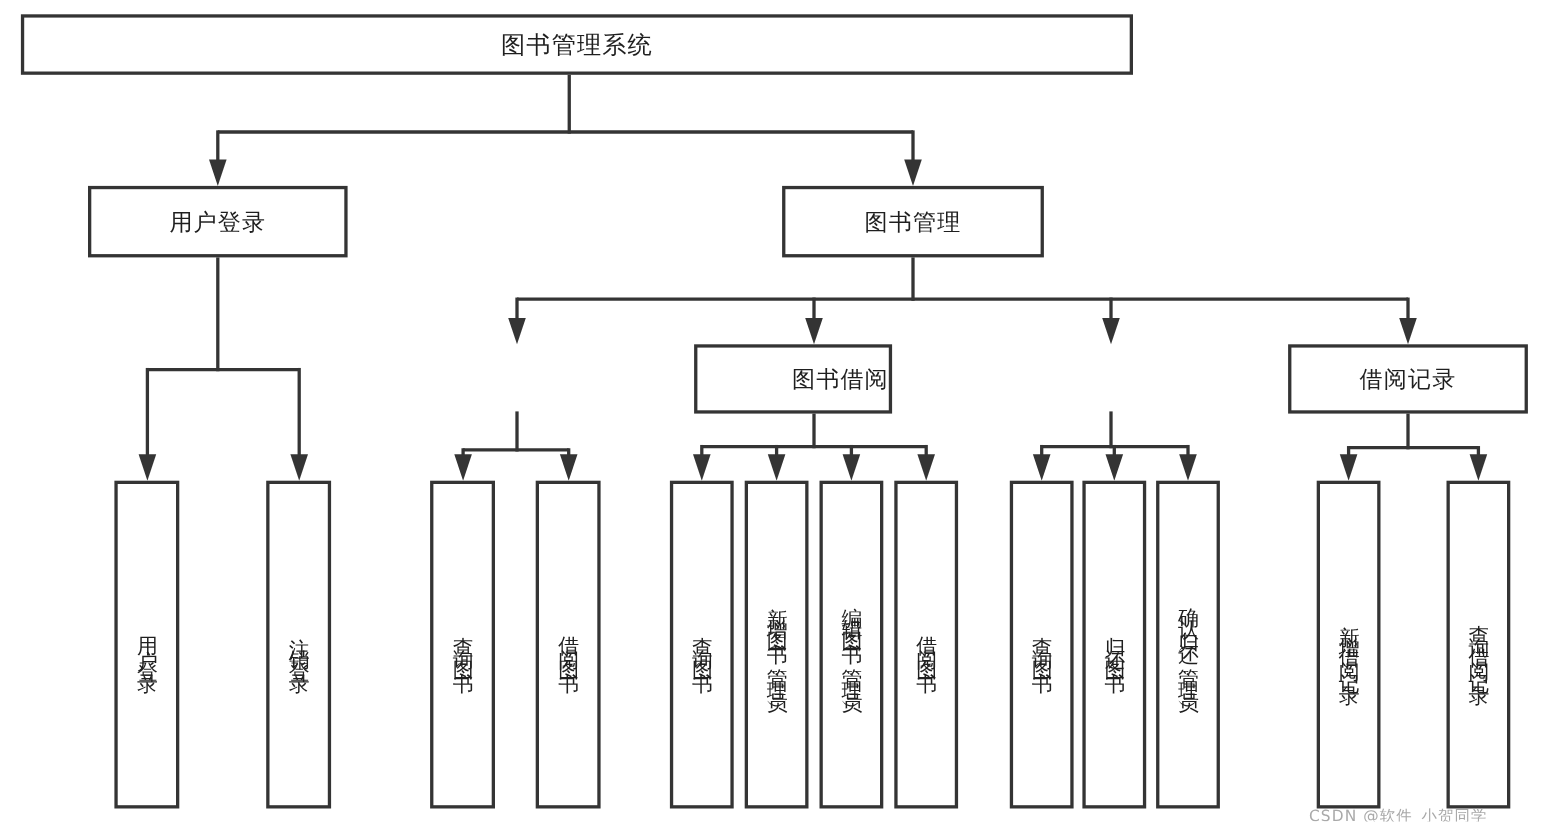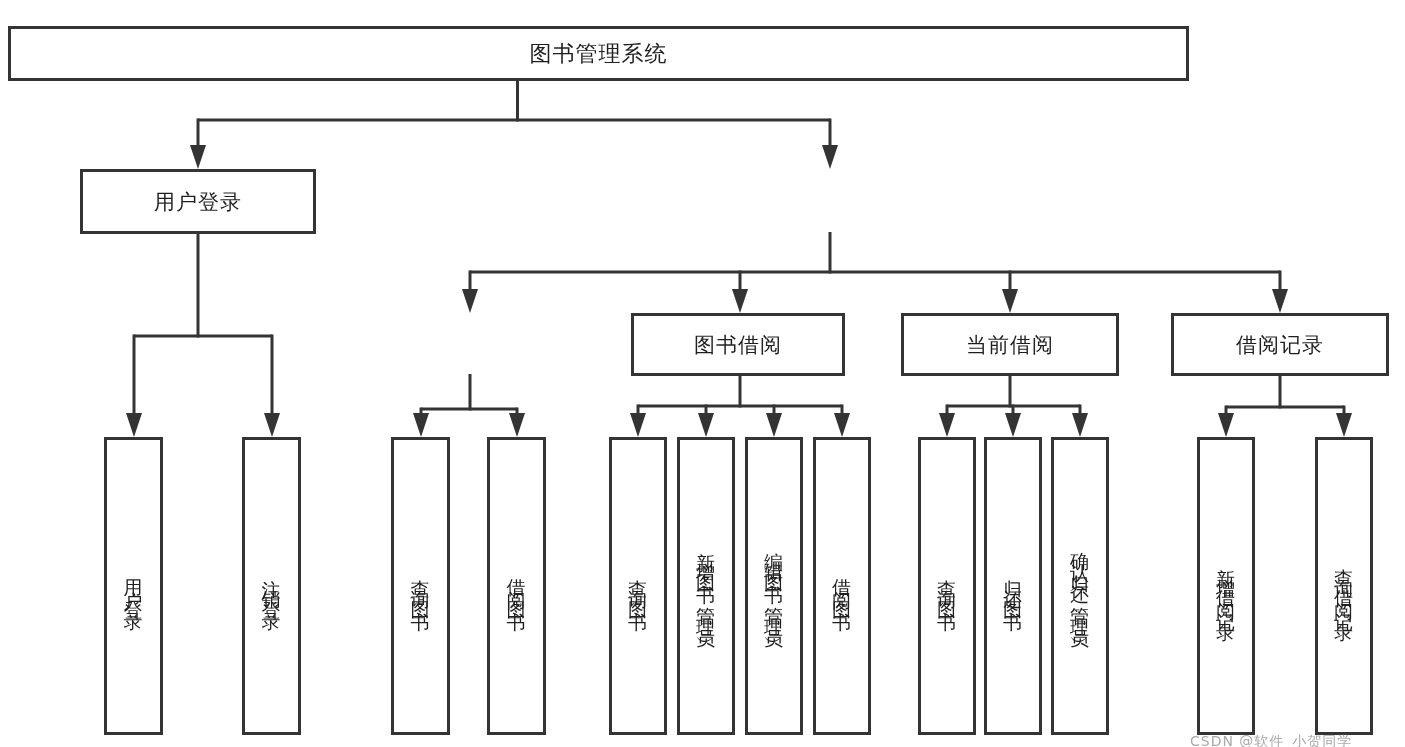--- a/index.html
+++ b/index.html
@@ -116,33 +116,33 @@
     <g>
       <line x1="1280" y1="374" x2="1280" y2="408.5"></line>
       <line x1="1226" y1="407" x2="1344" y2="407"></line>
       <line x1="1226" y1="405.5" x2="1226" y2="416"></line>
       <polygon points="1218,413 1234,413 1226,437"></polygon>
       <line x1="1344" y1="405.5" x2="1344" y2="416"></line>
       <polygon points="1336,413 1352,413 1344,437"></polygon>
     </g>
   </svg>
 
-  <div class="box root" style="left:8px;top:13px;width:1181px;height:55px;margin-top:13px;">
+  <div class="box root" style="left:19px;top:13px;width:1011px;height:55px;">
     <span class="hlabel">图书管理系统</span>
   </div>
 
   <div class="box" style="left:80px;top:169px;width:236px;height:65px;">
     <span class="hlabel">用户登录</span>
   </div>
+  <div class="box" style="left:711px;top:169px;width:238px;height:65px;">
+    <span class="hlabel">图书管理</span>
+  </div>
 
-  <div class="box" style="left:631px;top:313px;width:214px;height:63px;">
+  <div class="box" style="left:631px;top:313px;width:180px;height:63px;justify-content:flex-end;">
     <span class="hlabel">图书借阅</span>
-  </div>
-  <div class="box" style="left:901px;top:313px;width:218px;height:63px;">
-    <span class="hlabel">当前借阅</span>
   </div>
   <div class="box" style="left:1171px;top:313px;width:218px;height:63px;align-items:center;">
     <span class="hlabel">借阅记录</span>
   </div>
 
   <div class="box leaf" style="left:104px;top:437px;width:59px;height:298px;">
     <span class="vlabel">用户登录</span>
   </div>
   <div class="box leaf" style="left:242px;top:437px;width:59px;height:298px;">
     <span class="vlabel">注销登录</span>

